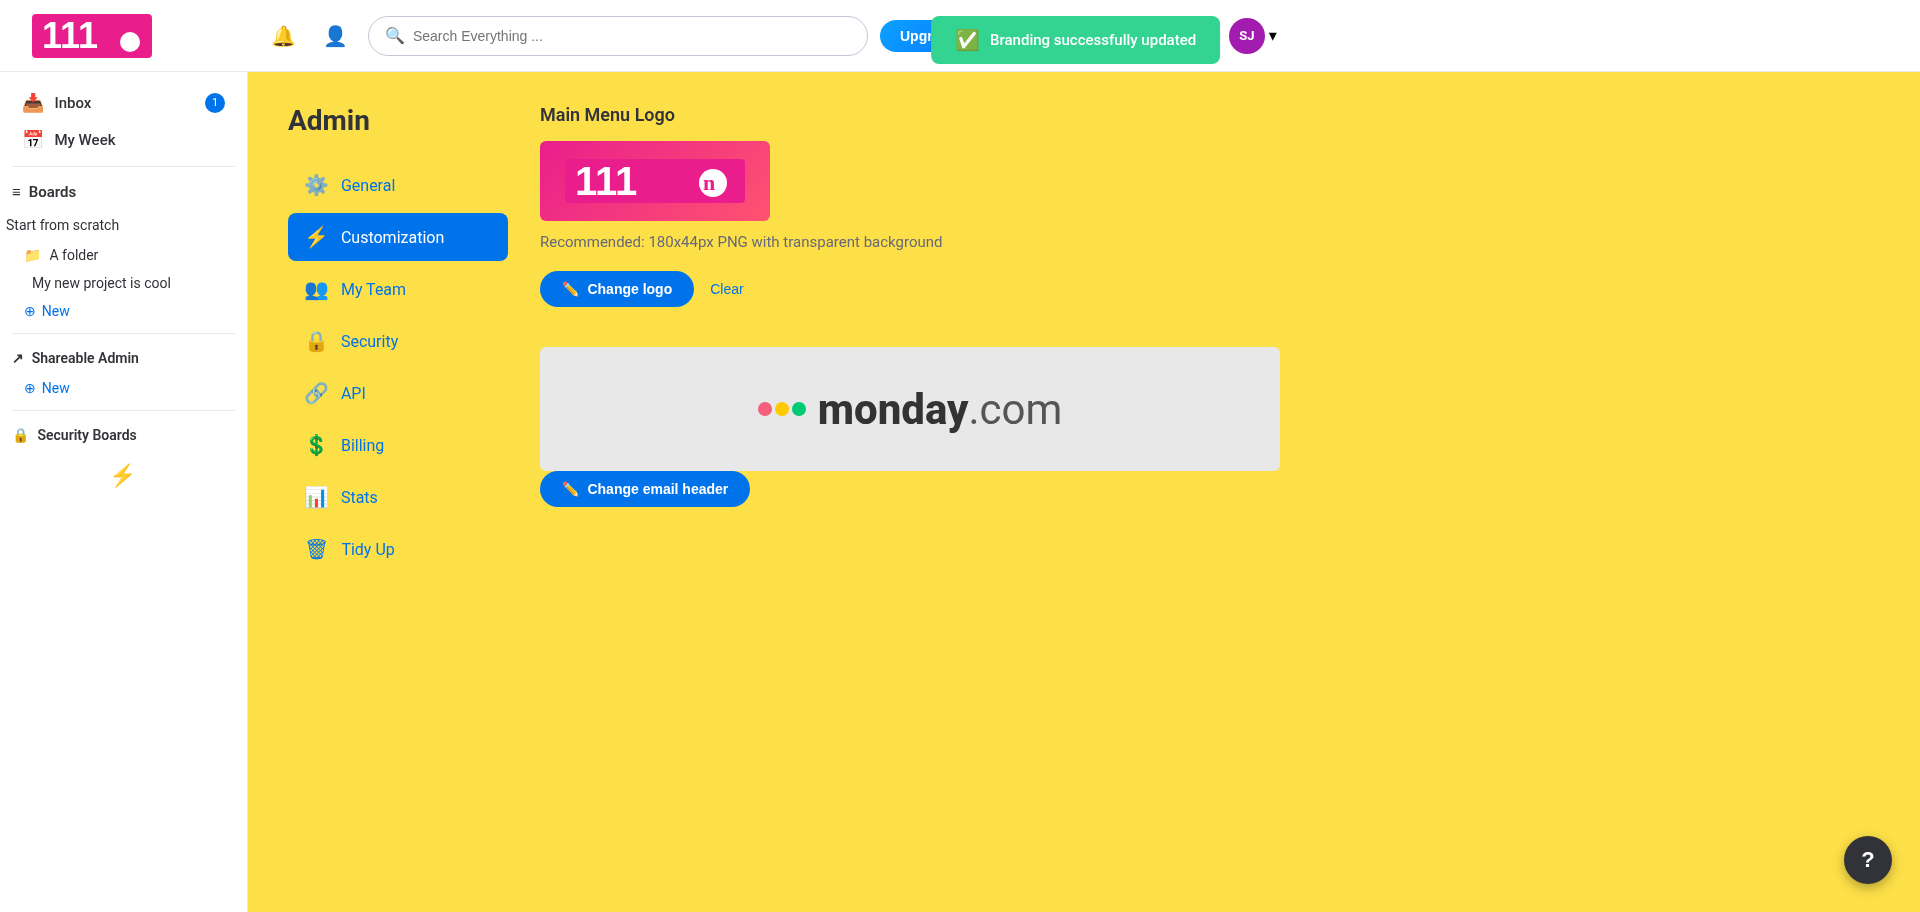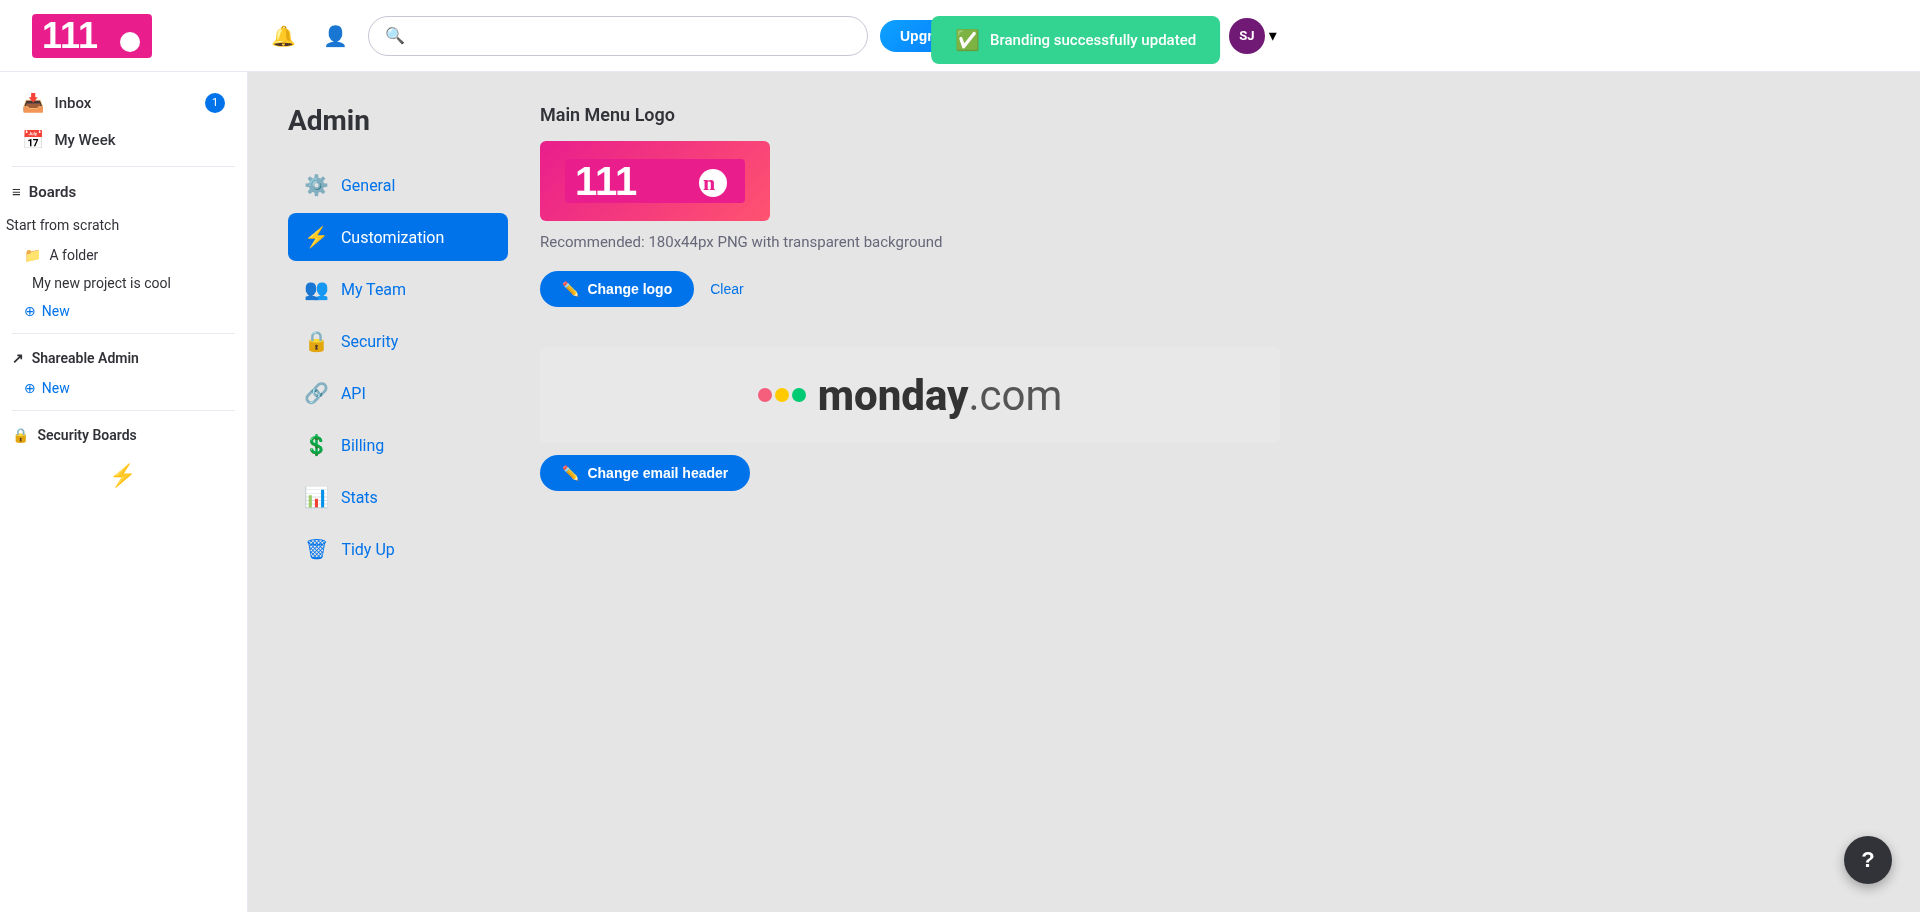--- a/index.html
+++ b/index.html
@@ -78,21 +78,21 @@
       font-weight: 500;
       cursor: pointer;
       border: none;
       background: transparent;
       white-space: nowrap;
     }
     .invite-btn .plus-icon { font-size: 18px; }
     .avatar {
       width: 36px; height: 36px;
       border-radius: 50%;
-      background: #701a75;
+      background: #a21caf;
       color: #fff;
       font-size: 13px;
       font-weight: 700;
       display: flex; align-items: center; justify-content: center;
     }
     .avatar-dropdown { display: flex; align-items: center; gap: 4px; cursor: pointer; }
 
     
     .toast {
       position: fixed;
@@ -196,21 +196,21 @@
       display: flex;
       justify-content: center;
     }
     .flash-icon { font-size: 22px; color: #f65f7c; cursor: pointer; }
 
     
     .main-content {
       flex: 1;
       padding: 32px 40px;
       overflow-y: auto;
-      background: #e5e5e5;
+      background: #fde047;
     }
 
     
     .admin-layout {
       display: flex;
       gap: 32px;
     }
     .admin-sidebar {
       width: 220px;
       flex-shrink: 0;
@@ -287,27 +287,26 @@
       color: #0073ea;
       font-size: 14px;
       cursor: pointer;
       border: none;
       background: transparent;
       font-weight: 500;
     }
     .email-header-preview {
       width: 740px;
       max-width: 100%;
-      height: 96px;
+      height: 124px;
       background: #e8e8e8;
       border-radius: 6px;
       display: flex;
       align-items: center;
       justify-content: center;
-      margin-bottom: 12px;
     }
     .monday-logo-text {
       font-size: 42px;
       font-weight: 800;
       color: #333;
       display: flex;
       align-items: center;
       gap: 8px;
     }
     .monday-dot {
@@ -346,20 +345,21 @@
       <text x="10" y="34" font-size="36" font-weight="900" fill="#fff" font-family="Arial">111</text>
       <text x="82" y="34" font-size="36" font-weight="900" fill="#e91e8c" font-family="Arial">n</text>
       <ellipse cx="98" cy="28" rx="10" ry="10" fill="#fff"></ellipse>
     </svg>
   </div>
   <div class="top-bar-right">
     <button class="icon-btn">🔔</button>
     <button class="icon-btn">👤</button>
     <div class="search-box">
       <span>🔍</span>
+      <input type="text" placeholder="Search Everything ..." style="">
     </div>
     <button class="upgrade-btn">Upgrade your plan</button>
     <button class="invite-btn">
       <span class="plus-icon">⊕</span>
       <span>Invite team members</span>
     </button>
     <div class="avatar-dropdown">
       <div class="avatar">SJ</div>
       <span>▾</span>
     </div>

